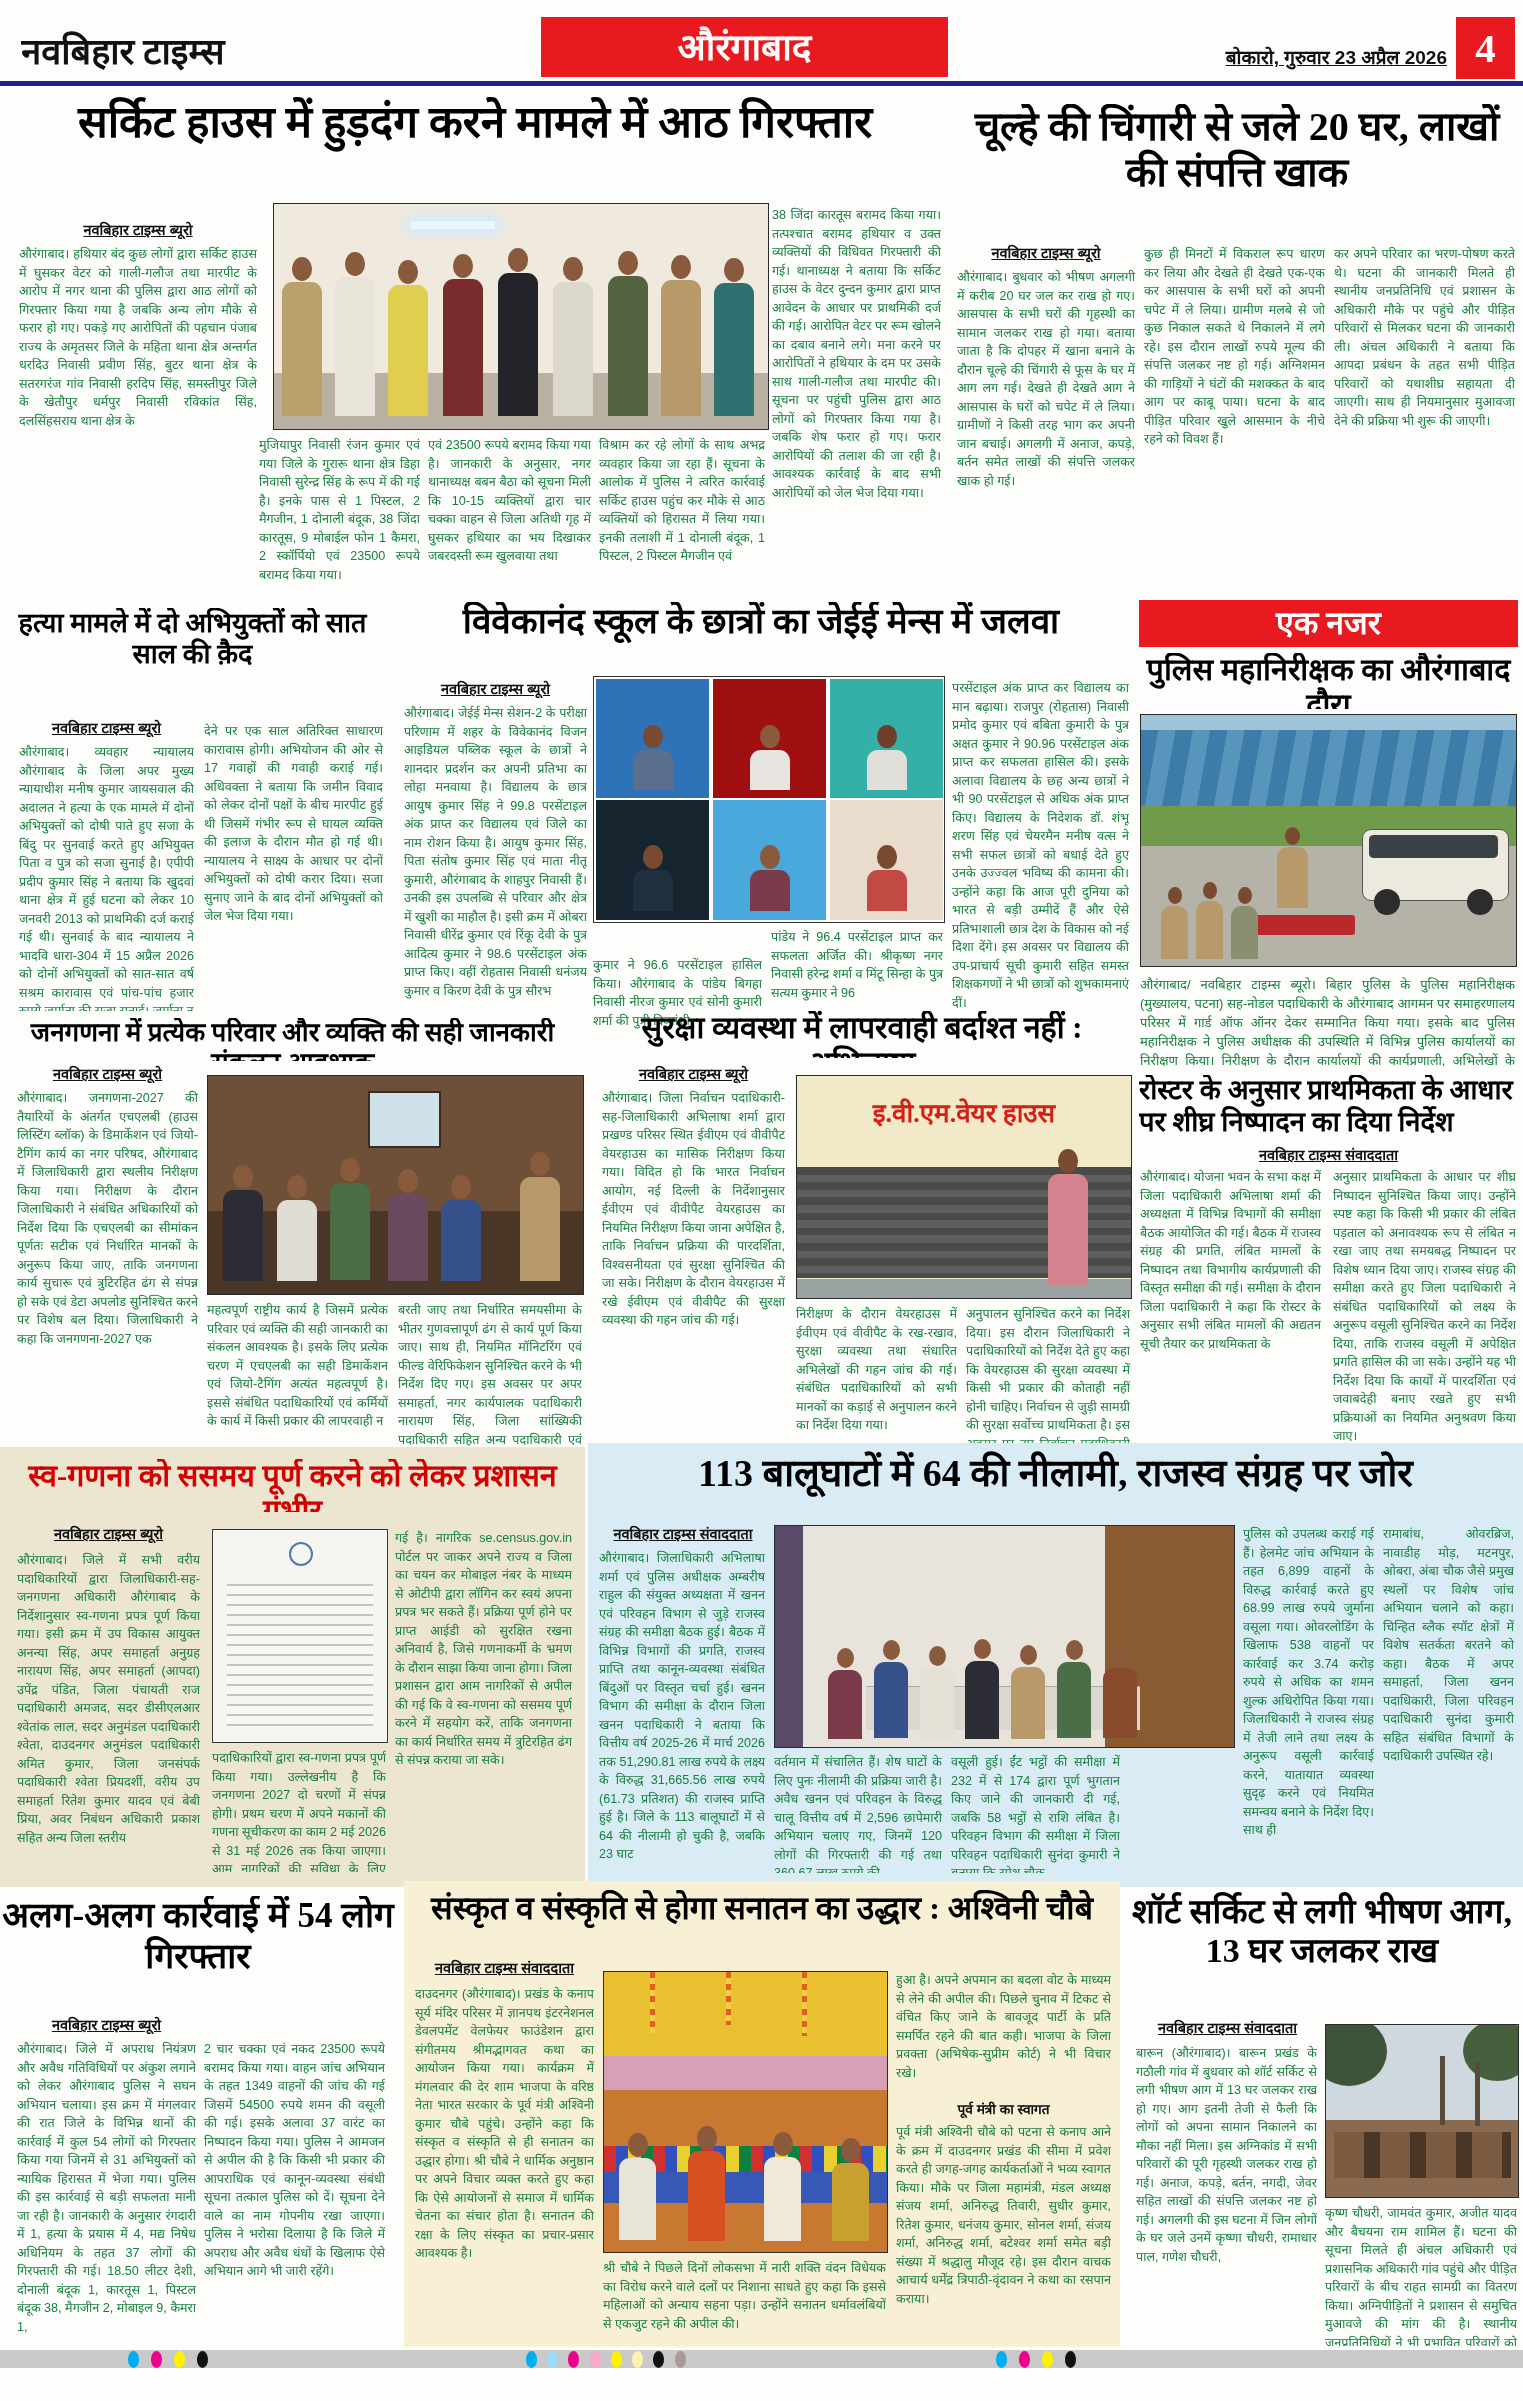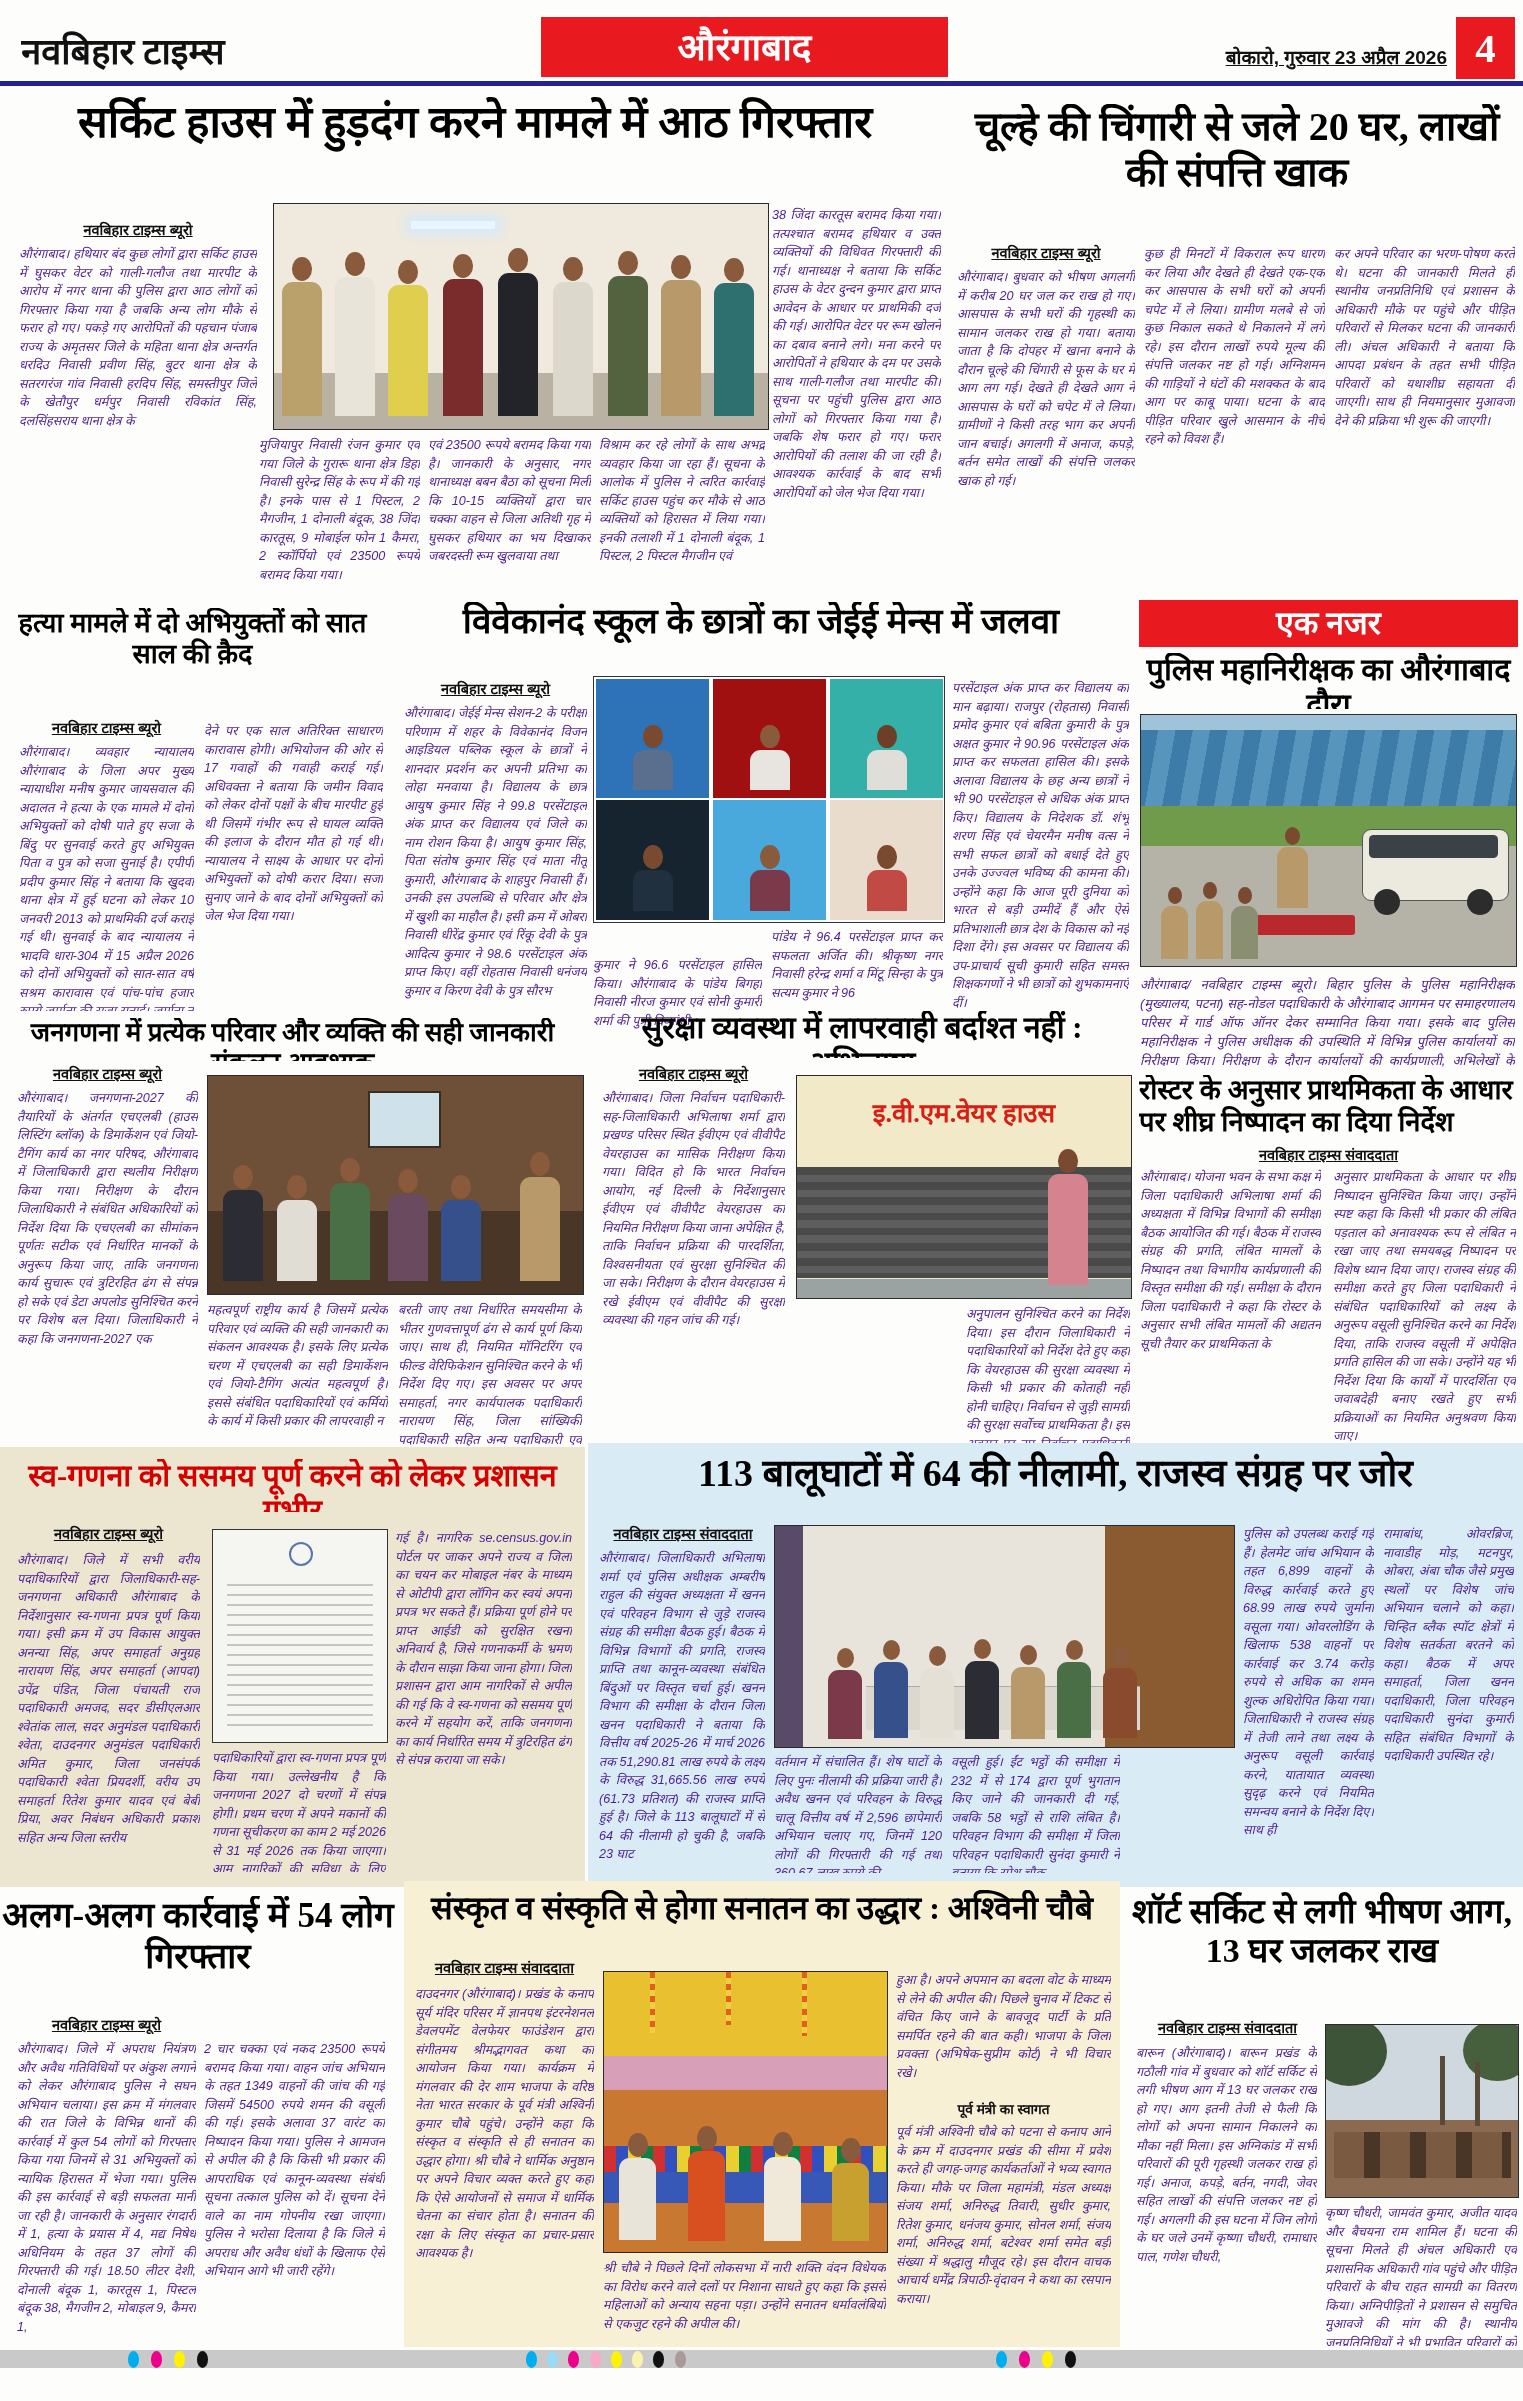--- a/index.html
+++ b/index.html
@@ -1,21 +1,21 @@
 <!DOCTYPE html>
 <html style="font-size:12.2px"><head>
 <meta charset="utf-8">
 <style>
   html,body{margin:0;padding:0;background:#fff;}
   #page{position:relative;width:1523px;height:2401px;background:#fdfdfb;overflow:hidden;
         font-family:"Liberation Sans","DejaVu Sans",sans-serif;color:#111;}
   .hl{position:absolute;font-weight:bold;color:#000;text-align:center;line-height:1.16;overflow:hidden;
       font-family:"Liberation Serif","DejaVu Serif",serif;}
   .by{position:absolute;font-weight:bold;text-decoration:underline;text-align:center;font-size:14.5px;overflow:hidden;}
-  .col{position:absolute;font-size:12.6px;line-height:1.47;text-align:justify;overflow:hidden;color:#4c1d95;font-style:italic;}
+  .col{position:absolute;font-size:12.6px;line-height:1.47;text-align:justify;overflow:hidden;color:#15803d;}
   .ph{position:absolute;border:1.5px solid #2a2a2a;overflow:hidden;background:#ddd;}
   .pp{position:absolute;bottom:0;width:40px;}
   .pp i{display:block;width:20px;height:23.6px;border-radius:50%;background:var(--sk,#8a5a3c);margin:0 auto;}
   .pp b{display:block;width:100%;height:var(--bh,66px);border-radius:10.7px 10.7px 0 0;background:var(--sh,#888);margin-top:1.5px;}
   .redbox{position:absolute;background:#e8191f;color:#fff;font-weight:bold;text-align:center;overflow:hidden;
           font-family:"Liberation Serif","DejaVu Serif",serif;}
   .rule{position:absolute;background:#23238e;}
   .sub{position:absolute;font-weight:bold;text-align:center;font-size:13.7px;overflow:hidden;}
   .dotrow{position:absolute;top:2350px;left:0;width:1523px;height:18.3px;background:#c9c9c9;}
   .dot{position:absolute;top:0.8px;width:11.4px;height:17px;border-radius:50%;}
@@ -211,20 +211,21 @@
   <div class="col" style="left:602px;top:1089px;width:183px;height:356px;">औरंगाबाद। जिला निर्वाचन पदाधिकारी-सह-जिलाधिकारी अभिलाषा शर्मा द्वारा प्रखण्ड परिसर स्थित ईवीएम एवं वीवीपैट वेयरहाउस का मासिक निरीक्षण किया गया। विदित हो कि भारत निर्वाचन आयोग, नई दिल्ली के निर्देशानुसार ईवीएम एवं वीवीपैट वेयरहाउस का नियमित निरीक्षण किया जाना अपेक्षित है, ताकि निर्वाचन प्रक्रिया की पारदर्शिता, विश्वसनीयता एवं सुरक्षा सुनिश्चित की जा सके। निरीक्षण के दौरान वेयरहाउस में रखे ईवीएम एवं वीवीपैट की सुरक्षा व्यवस्था की गहन जांच की गई।</div>
   <div class="ph" style="left:796px;top:1075px;width:334px;height:222px;background:#f2e9c8;">
     <div style="position:absolute;left:0;top:18.3px;width:334px;text-align:center;color:#d42015;font-size:26px;font-weight:bold;font-family:'Liberation Serif','DejaVu Serif',serif;">इ.वी.एम.वेयर हाउस</div>
     <div style="position:absolute;left:0;top:91px;width:334px;height:111px;background:repeating-linear-gradient(#4a4a4a 0 7.6px,#5e5e5e 7.6px 15.2px);"></div>
     <div style="position:absolute;left:0;top:203px;width:334px;height:20px;background:#9aa2a2;"></div>
     <div class="pp" style="left:251px;--sh:#d4838f;--sk:#7a4a30;height:149px;--bh:111px;">
         <i></i>
         <b></b>
       </div>
   </div>
+  <div class="col" style="left:796px;top:1305px;width:161px;height:140px;">निरीक्षण के दौरान वेयरहाउस में ईवीएम एवं वीवीपैट के रख-रखाव, सुरक्षा व्यवस्था तथा संधारित अभिलेखों की गहन जांच की गई। संबंधित पदाधिकारियों को सभी मानकों का कड़ाई से अनुपालन करने का निर्देश दिया गया।</div>
   <div class="col" style="left:966px;top:1305px;width:164px;height:140px;">अनुपालन सुनिश्चित करने का निर्देश दिया। इस दौरान जिलाधिकारी ने पदाधिकारियों को निर्देश देते हुए कहा कि वेयरहाउस की सुरक्षा व्यवस्था में किसी भी प्रकार की कोताही नहीं होनी चाहिए। निर्वाचन से जुड़ी सामग्री की सुरक्षा सर्वोच्च प्राथमिकता है। इस अवसर पर उप निर्वाचन पदाधिकारी मो. गजाली सहित उपस्थित रहे।</div>
 
   <div style="position:absolute;left:0;top:1447px;width:585px;height:440px;background:#ece5cf;"></div>
   <div class="hl" style="left:0px;top:1459px;width:585px;height:53px;font-size:30.5px;color:#d40000;">स्व-गणना को ससमय पूर्ण करने को लेकर प्रशासन गंभीर</div>
   <div class="by" style="left:17px;top:1523px;width:183px;">नवबिहार टाइम्स ब्यूरो</div>
   <div class="col" style="left:17px;top:1551px;width:183px;height:321px;">औरंगाबाद। जिले में सभी वरीय पदाधिकारियों द्वारा जिलाधिकारी-सह-जनगणना अधिकारी औरंगाबाद के निर्देशानुसार स्व-गणना प्रपत्र पूर्ण किया गया। इसी क्रम में उप विकास आयुक्त अनन्या सिंह, अपर समाहर्ता अनुग्रह नारायण सिंह, अपर समाहर्ता (आपदा) उपेंद्र पंडित, जिला पंचायती राज पदाधिकारी अमजद, सदर डीसीएलआर श्वेतांक लाल, सदर अनुमंडल पदाधिकारी श्वेता, दाउदनगर अनुमंडल पदाधिकारी अमित कुमार, जिला जनसंपर्क पदाधिकारी श्वेता प्रियदर्शी, वरीय उप समाहर्ता रितेश कुमार यादव एवं बेबी प्रिया, अवर निबंधन अधिकारी प्रकाश सहित अन्य जिला स्तरीय</div>
   <div class="ph" style="left:212px;top:1529px;width:174px;height:212px;background:#f5f5f2;border:1.5px solid #333;">
     <div style="position:absolute;left:76px;top:12.2px;width:20px;height:20px;border:2.3px solid #5577aa;border-radius:50%;"></div>
     <div style="position:absolute;left:13.7px;top:46px;width:146px;height:152px;background:repeating-linear-gradient(#f5f5f2 0 8.4px,#c4c4c0 8.4px 10px);"></div>
   </div>

